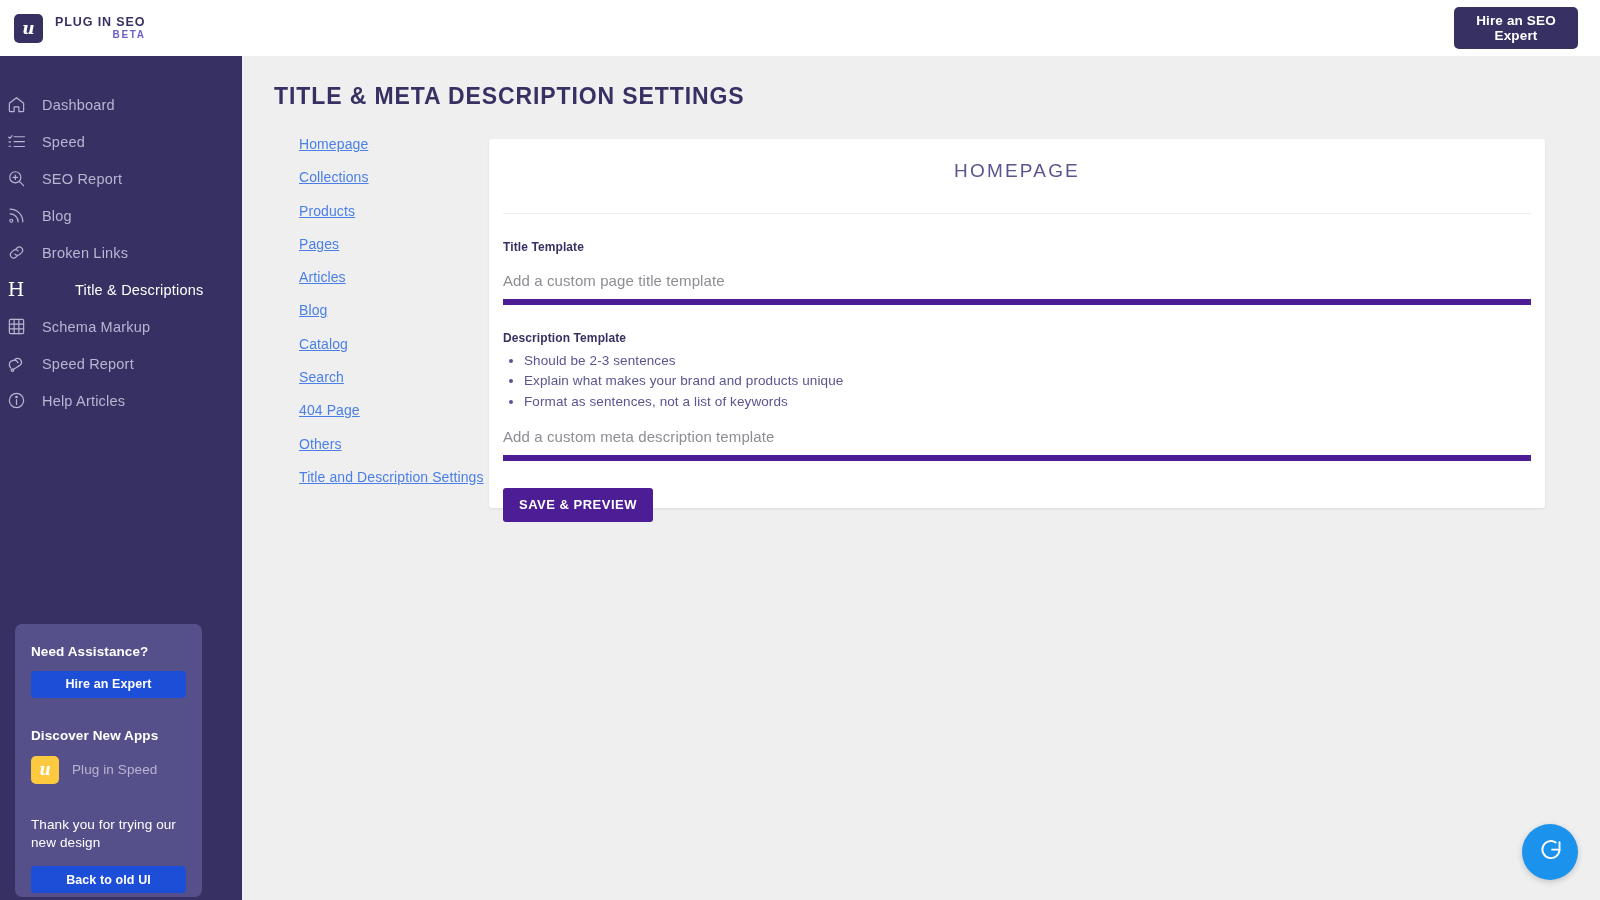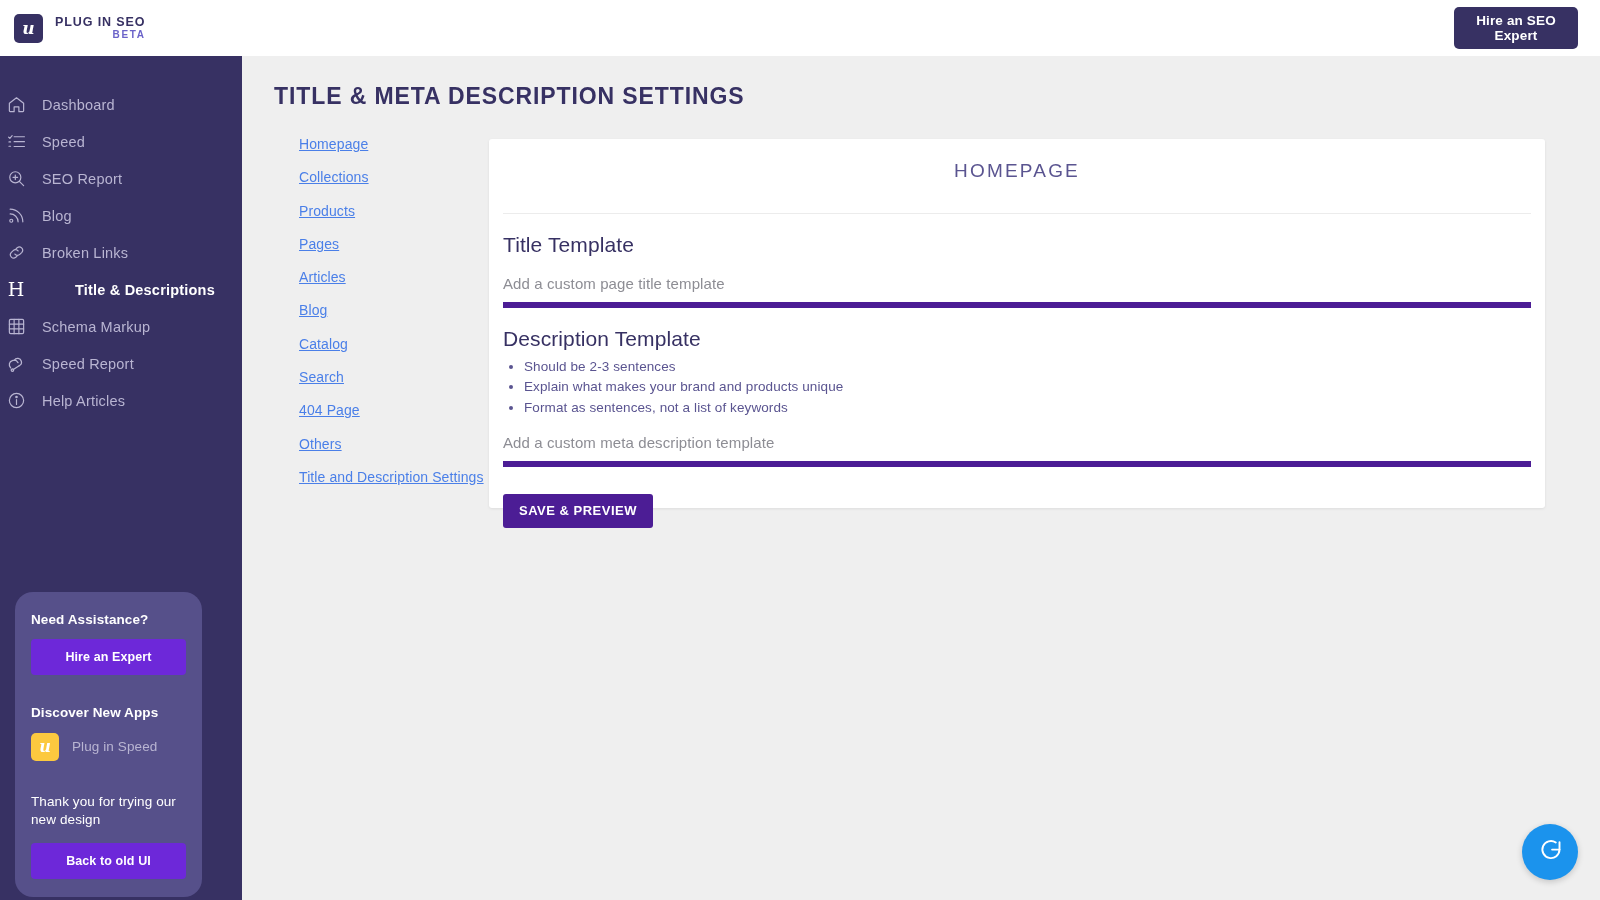--- a/index.html
+++ b/index.html
@@ -65,42 +65,42 @@
     width: 24px; height: 24px;
     display: flex; align-items: center; justify-content: center;
     flex: 0 0 24px;
   }
   .nav-item .nav-icon svg { display: block; }
   .nav-label {
     margin-left: 14px; font-size: 14.5px; letter-spacing: 0.2px;
     white-space: nowrap;
   }
   .nav-item.active { color: #ffffff; }
-  .nav-item.active .nav-label { font-weight: 700; margin-left: 47px; }
+  .nav-item.active .nav-label { font-weight: 400; margin-left: 47px; }
   .nav-h-letter {
     font-family: "DejaVu Serif", serif; font-size: 19px;
     line-height: 1; font-weight: 400;
   }
 
   
   .assist {
     position: absolute; left: 15px; bottom: 3px;
     width: 187px;
     background: #56508a;
-    border-radius: 18px;
-    padding: 20px 16px 18px 16px;
+    border-radius: 7px;
+    padding: 20px 16px 4px 16px;
   }
   .assist-title {
     color: #ffffff; font-size: 13.5px; font-weight: 700;
     letter-spacing: 0.1px;
   }
   .assist-btn {
-    display: block; width: 100%; height: 36px;
+    display: block; width: 100%; height: 27px;
     margin-top: 12px;
-    background: #6d28d9; color: #ffffff;
+    background: #1d4ed8; color: #ffffff;
     border: none; border-radius: 4px;
     font-family: "Liberation Sans", sans-serif;
     font-size: 12.5px; font-weight: 700; letter-spacing: 0.1px;
     cursor: pointer;
   }
   .assist-sub {
     color: #ffffff; font-size: 13.5px; font-weight: 700;
     margin-top: 30px; letter-spacing: 0.1px;
   }
   .app-row { display: flex; align-items: center; margin-top: 13px; }
@@ -153,22 +153,22 @@
   }
   .card-title {
     text-align: center; color: #5a5490;
     font-size: 19px; letter-spacing: 2.2px;
     padding-top: 21px; text-transform: uppercase;
   }
   .divider { height: 1px; background: #ececec; margin: 0 14px; }
   .divider.top { margin-top: 31px; }
   .card-body { padding: 0 14px; }
   .sec-title {
-    color: #373163; font-size: 21px; font-weight: 400;
-    margin-top: 19px; letter-spacing: 0.1px;
+    color: #373163; font-size: 12px; font-weight: 700;
+    margin-top: 26px; letter-spacing: 0.1px;
   }
   .field {
     color: #8d8d94; font-size: 15px;
     margin-top: 18px; padding-bottom: 10px;
     border-bottom: 6px solid #4c1d95;
     letter-spacing: 0.1px;
     cursor: text;
   }
   .hints { margin-top: 8px; padding-left: 21px; }
   .hints li {

